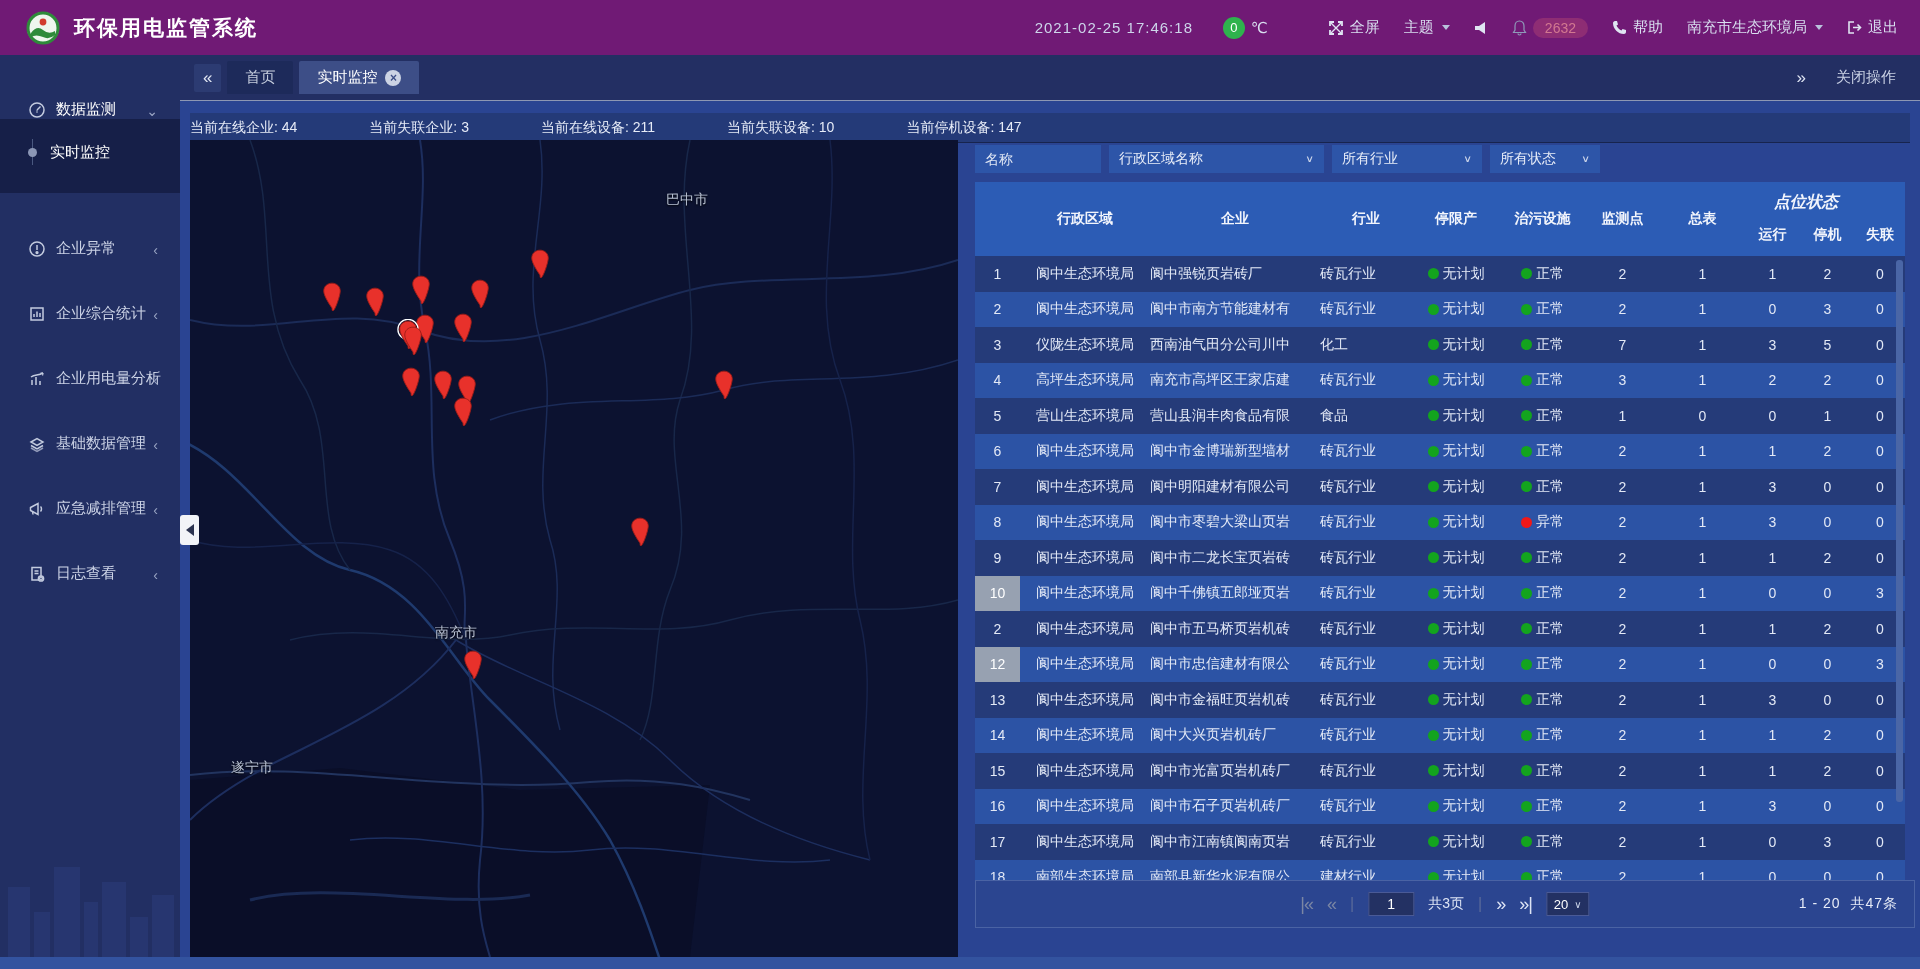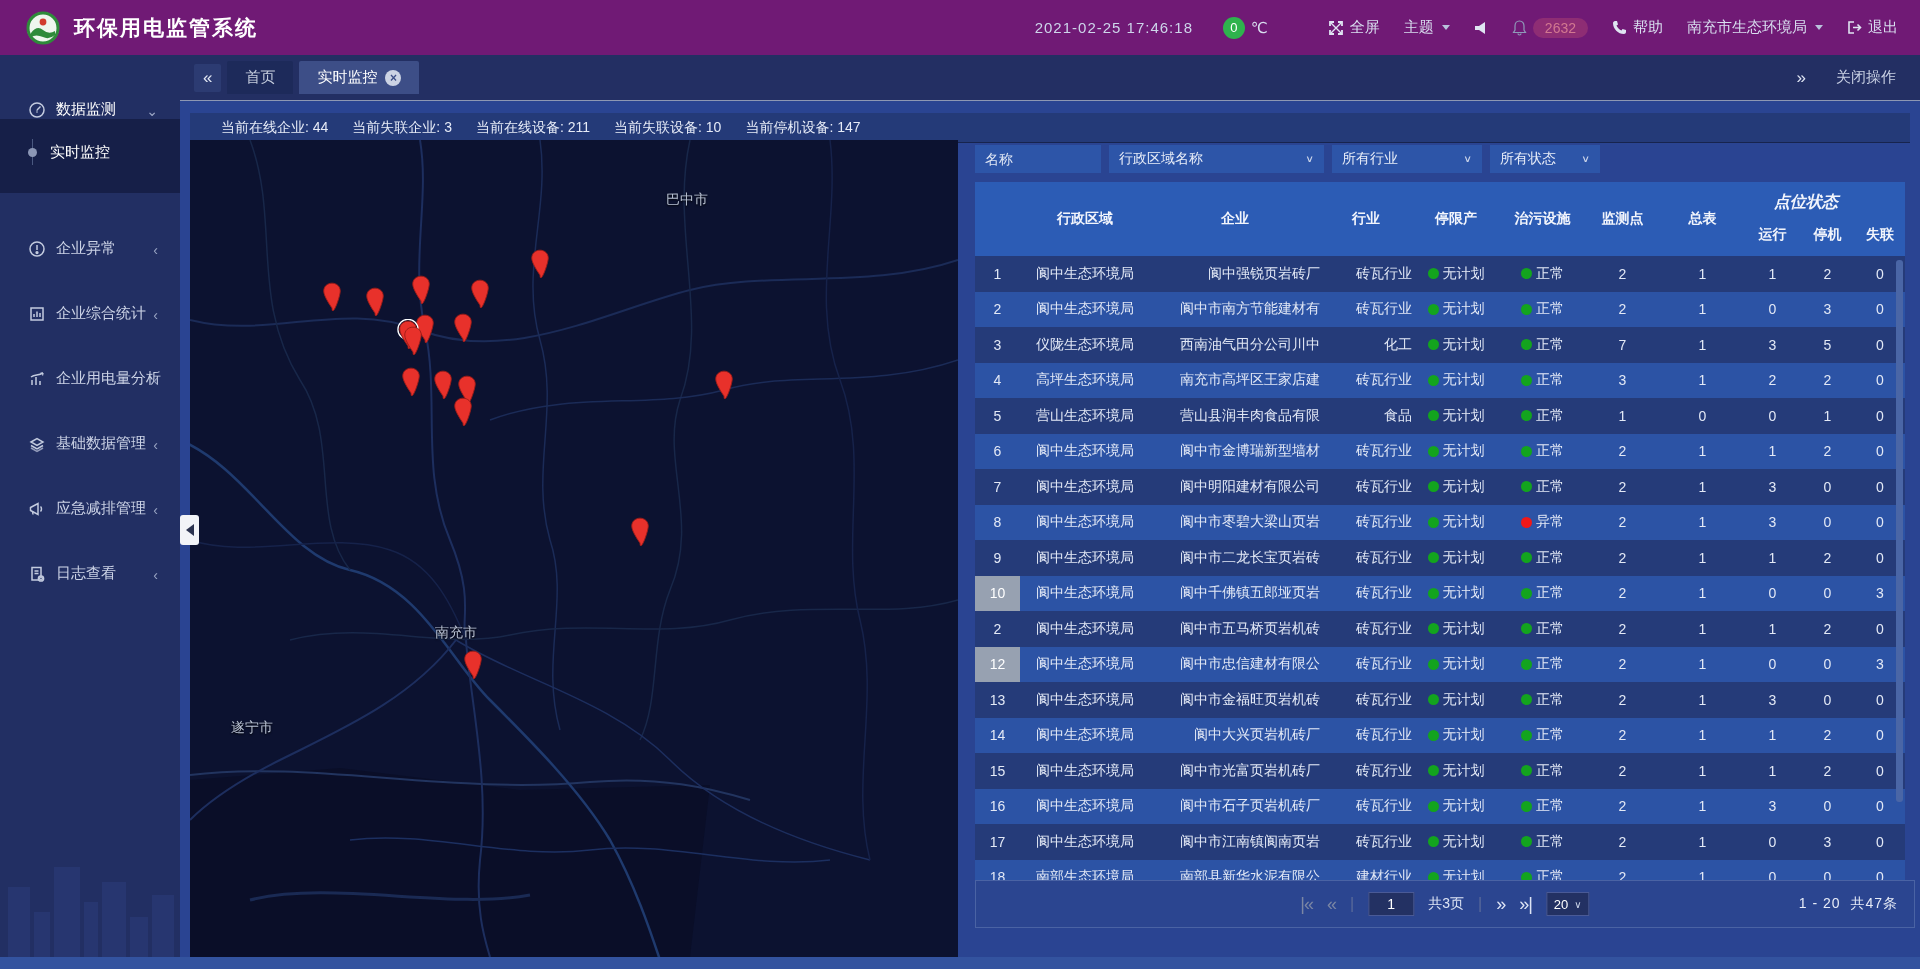--- a/index.html
+++ b/index.html
@@ -56,22 +56,22 @@
          margin-left:6px; cursor:pointer; border-radius:2px 2px 0 0; }
   .tab.home { background:#1d2a5a; color:#c6cede; }
   .tab.active { background:#3d4e87; color:#fff; gap:8px; }
   .tab-close { width:16px; height:16px; border-radius:50%; background:#ccd3e4; color:#3d4e87;
                font-size:12px; line-height:16px; text-align:center; font-weight:bold; cursor:pointer; }
   .tabbar-right { margin-left:auto; display:flex; align-items:center; gap:30px; padding-right:24px; }
   .tabbar-right .fwd { color:#dfe5f3; font-size:17px; cursor:pointer; }
   .close-ops { color:#c9d1e4; font-size:15px; cursor:pointer; }
 
   .statsbar { position:absolute; left:10px; top:58px; right:10px; height:30px; background:#243a78;
-              border-bottom:1px solid #17244e; display:flex; align-items:center; padding-left:31px;
-              gap:24px; }
+              border-bottom:1px solid #17244e; display:flex; align-items:center; padding-left:0;
+              gap:72px; }
   .stat { color:#e6ebf7; font-size:14px; white-space:nowrap; }
 
   
   .map { position:absolute; left:10px; top:85px; width:768px; height:817px; background:#0c1230;
          overflow:hidden; }
   .map svg.roads { position:absolute; left:0; top:0; }
   .city-label { position:absolute; transform:translate(-50%,-50%); color:#b9c2d4; font-size:14px;
                 text-shadow:0 1px 2px #000; white-space:nowrap; }
   .pin { position:absolute; width:22px; height:30px; cursor:pointer; }
 
@@ -99,21 +99,21 @@
   .th.sub { align-items:flex-end; padding-bottom:12px; }
   .th-group { position:absolute; right:8px; top:10px; width:182px; text-align:center;
               font-style:italic; font-weight:bold; color:#f2f5fc; font-size:16px; }
 
   .tbody { position:absolute; left:0; top:116px; width:930px; height:624px; overflow:hidden; }
   .tr { height:35.5px; display:grid;
         grid-template-columns:45px 130px 170px 92px 88px 85px 75px 85px 55px 55px 50px;
         align-items:center; color:#e3e9f6; font-size:14px; cursor:pointer; }
   .tr.odd { background:#253b79; } .tr.even { background:#2c53a5; }
   .td { text-align:center; white-space:nowrap; overflow:hidden; }
-  .td.left { text-align:right; }
+  .td.left { text-align:left; }
   .td.num { height:100%; display:flex; align-items:center; justify-content:center; }
   .td.num.gray { background:#97a1b1; color:#fff; }
   .dotcell { display:flex; align-items:center; justify-content:center; gap:4px; }
   .dot { width:11px; height:11px; border-radius:50%; flex:none; }
   .dot.g { background:#13a41e; } .dot.r { background:#f01818; }
 
   .vscroll { position:absolute; left:921px; top:120px; width:7px; height:616px; }
   .vscroll .thumb { position:absolute; left:0; top:0; width:7px; height:88%; background:#4a66a6;
                     border-radius:3px; }
 
@@ -328,21 +328,21 @@
       <path d="M266,500 C220,560 150,590 90,620 C50,640 20,660 0,680" fill="none" stroke="#1d2e5e" stroke-width="2"></path>
       <path d="M266,500 C330,540 420,560 480,620 C530,670 600,700 680,720" fill="none" stroke="#1d2e5e" stroke-width="1.5"></path>
       <path d="M640,0 C650,80 620,160 650,240 C680,320 650,400 670,480 C690,560 660,640 680,720" fill="none" stroke="#16224a" stroke-width="1.5"></path>
       <path d="M0,400 C60,420 140,390 200,410 C240,423 260,460 276,500" fill="none" stroke="#16224a" stroke-width="1.5"></path>
       <path d="M160,700 C240,690 320,720 400,710 C480,700 560,730 640,720" fill="none" stroke="#1c2f60" stroke-width="1.5"></path>
       <path d="M60,760 C140,740 260,770 340,755" fill="none" stroke="#1a2a54" stroke-width="3"></path>
     </svg>
     <div id="map-labels">
         <div class="city-label" style="left: 497px; top: 60px;">巴中市</div>
         <div class="city-label" style="left: 266px; top: 493px;">南充市</div>
-        <div class="city-label" style="left: 62px; top: 588px;">遂宁市</div>
+        <div class="city-label" style="left: 62px; top: 628px;">遂宁市</div>
       </div>
     <div id="map-pins">
         <div class="pin" style="left: 131px; top: 141px;"><svg width="22" height="30" viewBox="0 0 24 32">
             <path d="M12 2 C6.5 2 3 6 3 10.5 C3 17 12 29 12 29 C12 41 21 17 21 10.5 C21 6 17.5 2 12 2 Z" fill="#e8312b" stroke="#9c1d18" stroke-width="1" transform="translate(0,0)"></path>
           </svg></div>
         <div class="pin" style="left: 174px; top: 146px;"><svg width="22" height="30" viewBox="0 0 24 32">
             <path d="M12 2 C6.5 2 3 6 3 10.5 C3 17 12 29 12 29 C12 41 21 17 21 10.5 C21 6 17.5 2 12 2 Z" fill="#e8312b" stroke="#9c1d18" stroke-width="1" transform="translate(0,0)"></path>
           </svg></div>
         <div class="pin" style="left: 220px; top: 134px;"><svg width="22" height="30" viewBox="0 0 24 32">
             <path d="M12 2 C6.5 2 3 6 3 10.5 C3 17 12 29 12 29 C12 41 21 17 21 10.5 C21 6 17.5 2 12 2 Z" fill="#e8312b" stroke="#9c1d18" stroke-width="1" transform="translate(0,0)"></path>

